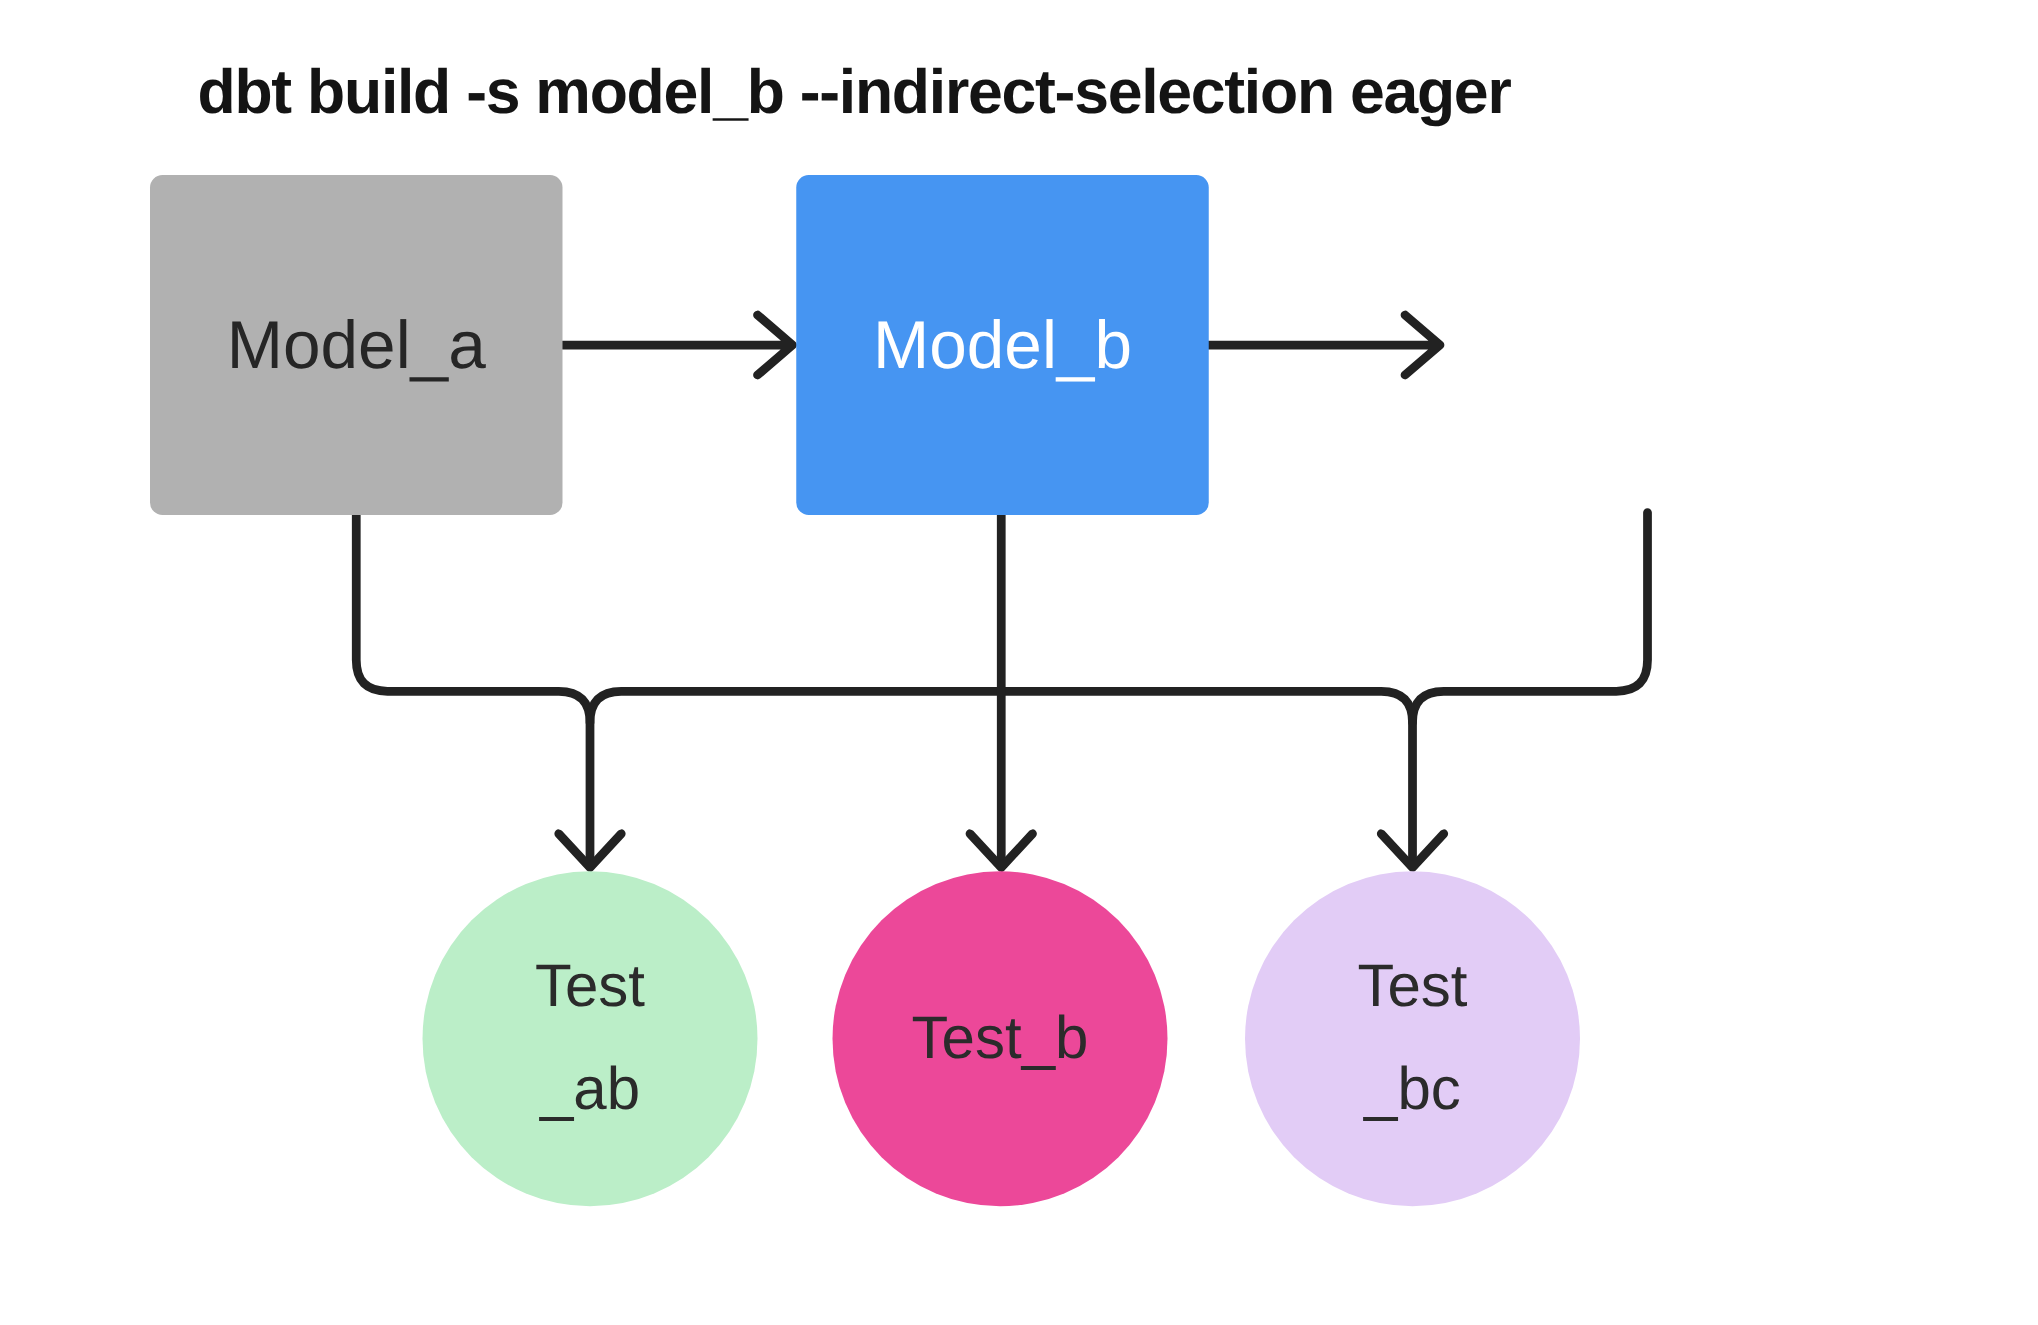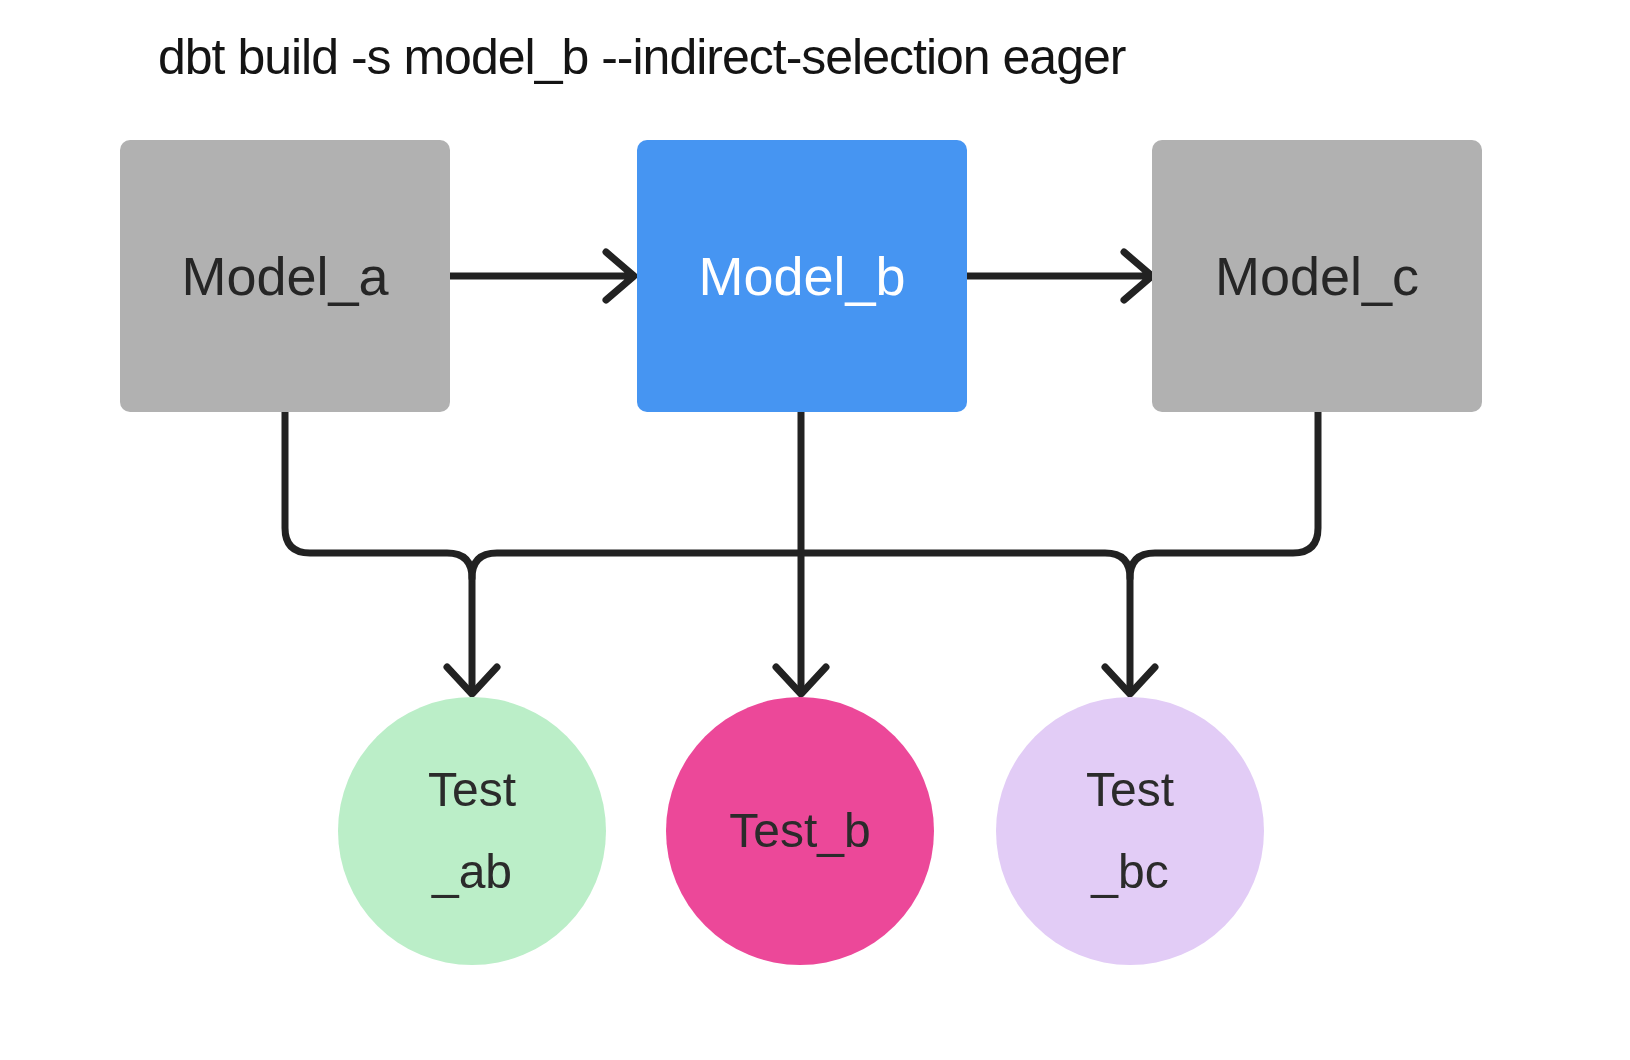--- a/index.html
+++ b/index.html
@@ -11,23 +11,23 @@
   .canvas {
     position: relative;
     width: 1630px;
     height: 1060px;
     background: #ffffff;
     overflow: hidden;
   }
   .title {
     position: absolute;
     left: 158px;
-    top: 28px;
+    top: 44px;
     font-size: 50px;
-    font-weight: 400;
+    font-weight: 700;
     letter-spacing: -1px;
     color: #141414;
     white-space: nowrap;
   }
   .connectors {
     position: absolute;
     left: 0;
     top: 0;
     width: 1630px;
     height: 1060px;
@@ -85,23 +85,20 @@
       <path d="M1105 667 L1130 694 L1155 667"></path>
     </g>
   </svg>
 
   <div class="model model-b">
     <span>Model_b</span>
   </div>
   <div class="model model-a">
     <span>Model_a</span>
   </div>
-  <div class="model model-c">
-    <span>Model_c</span>
-  </div>
 
   <div class="test test-ab">
     <span>Test
 _ab</span>
   </div>
   <div class="test test-b">
     <span>Test_b</span>
   </div>
   <div class="test test-bc">
     <span>Test

